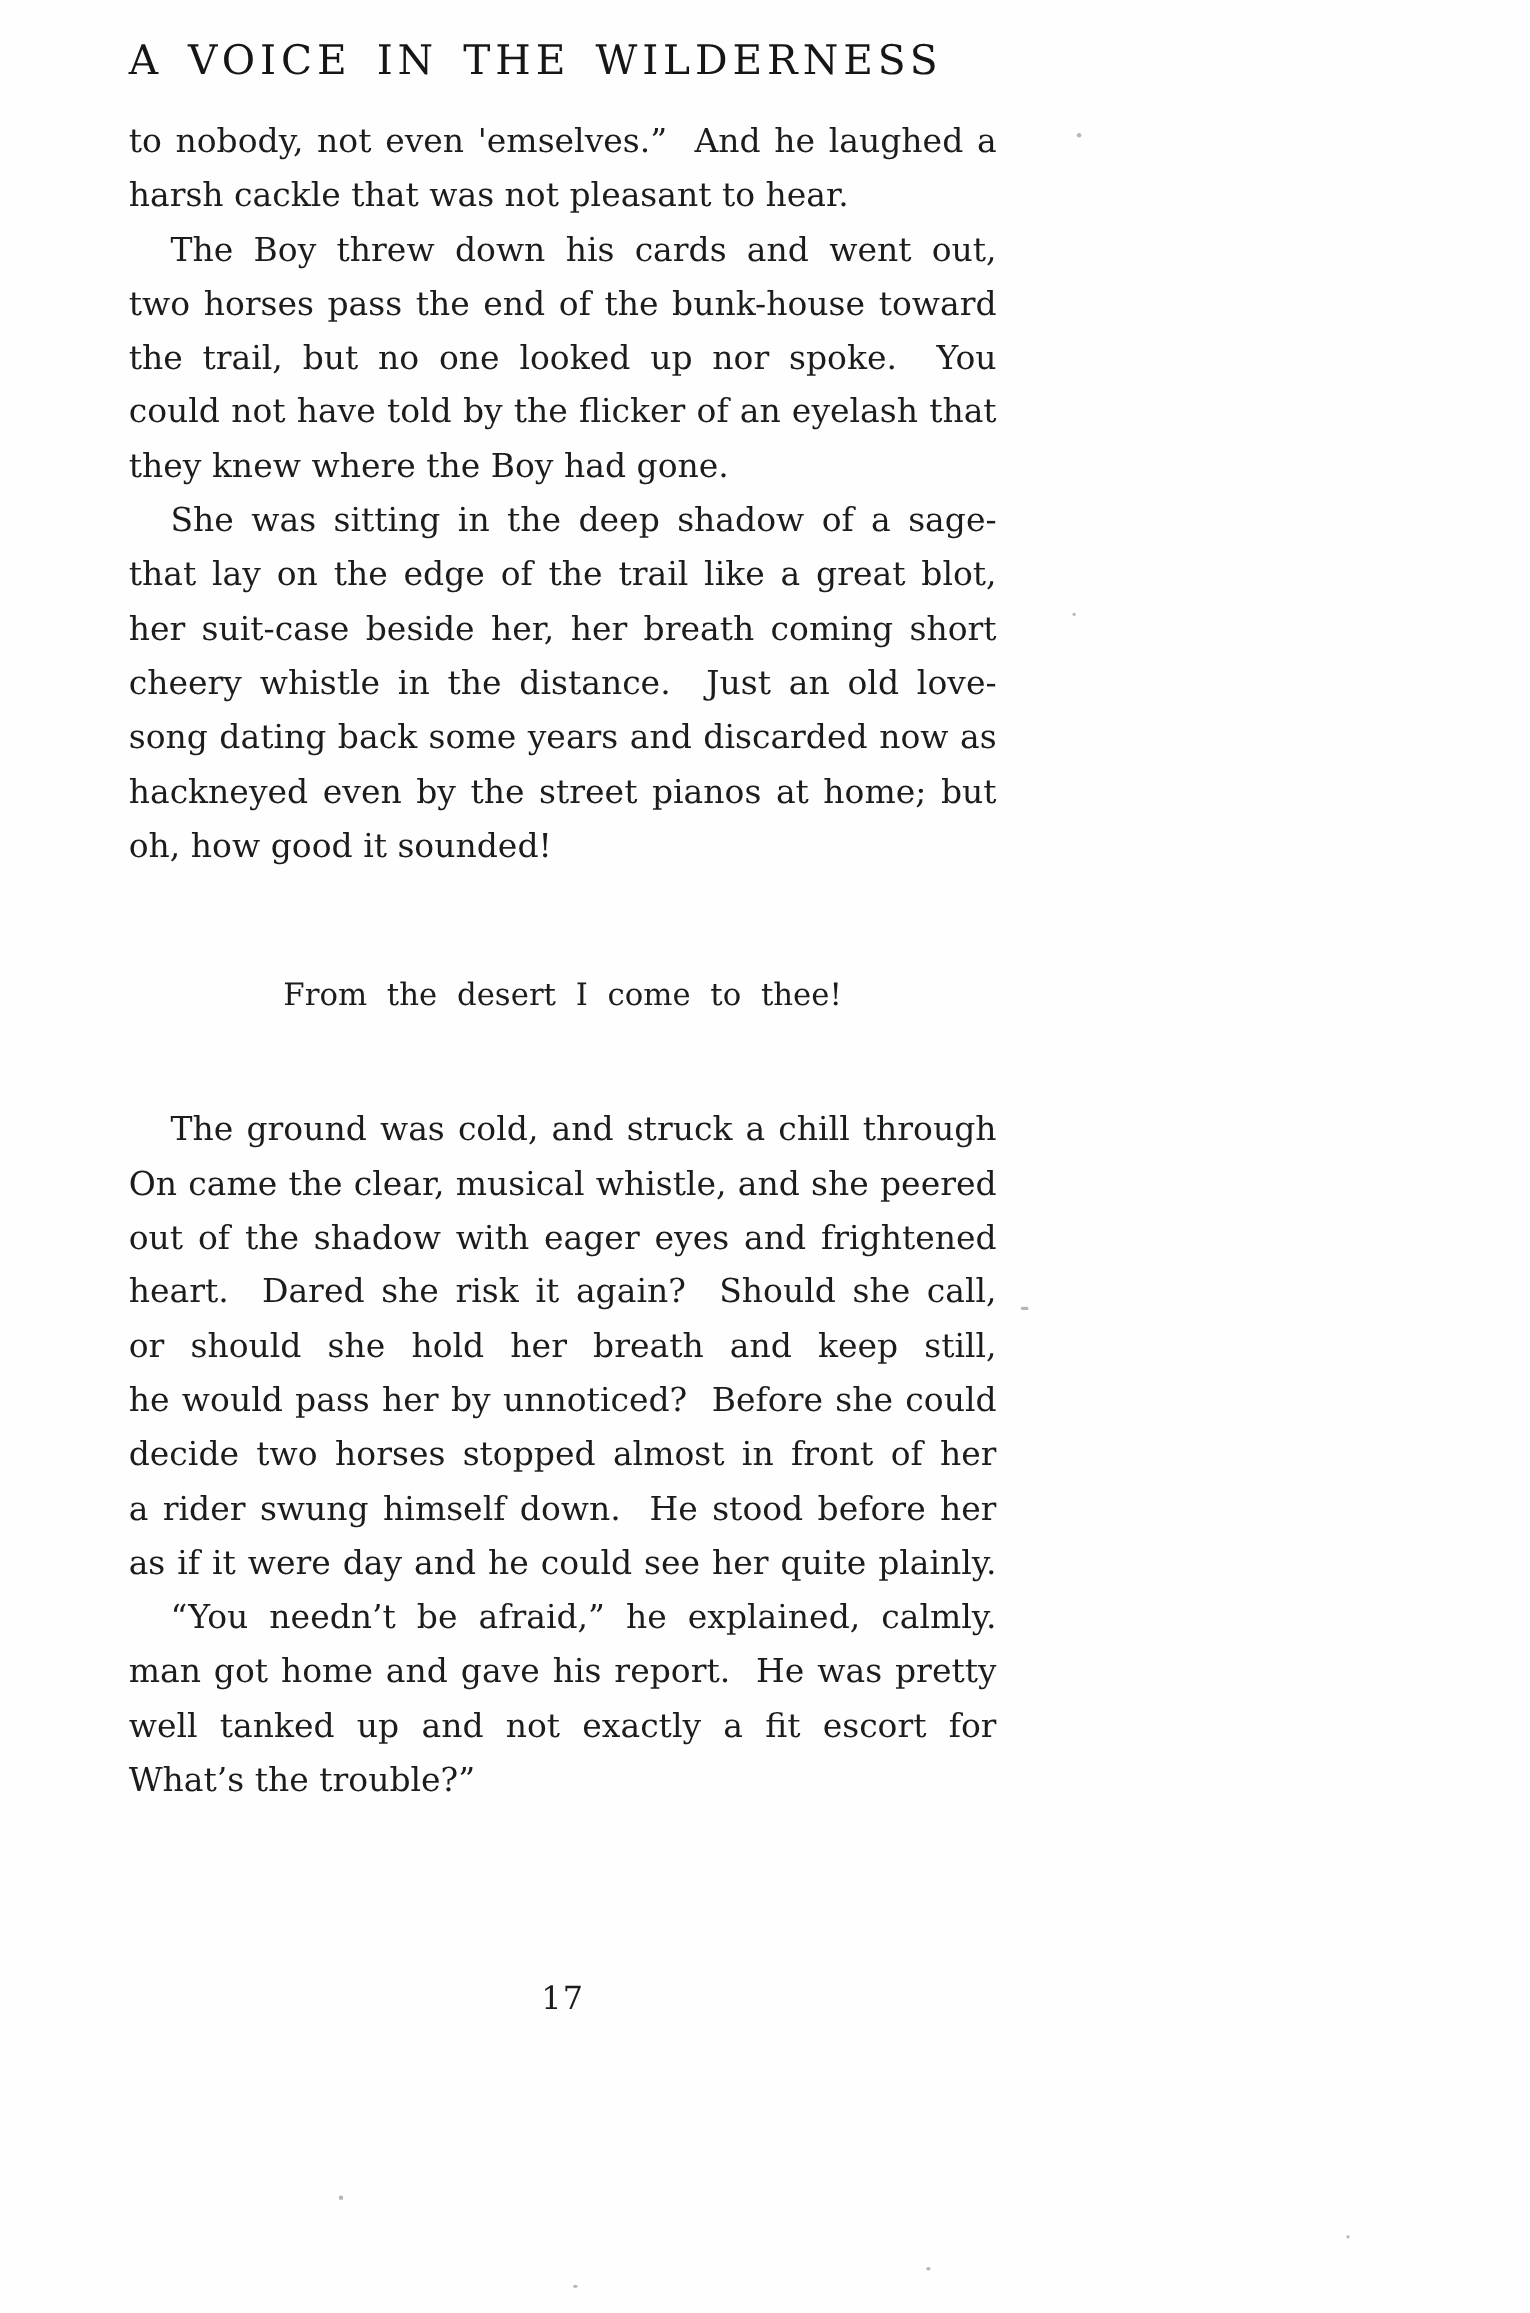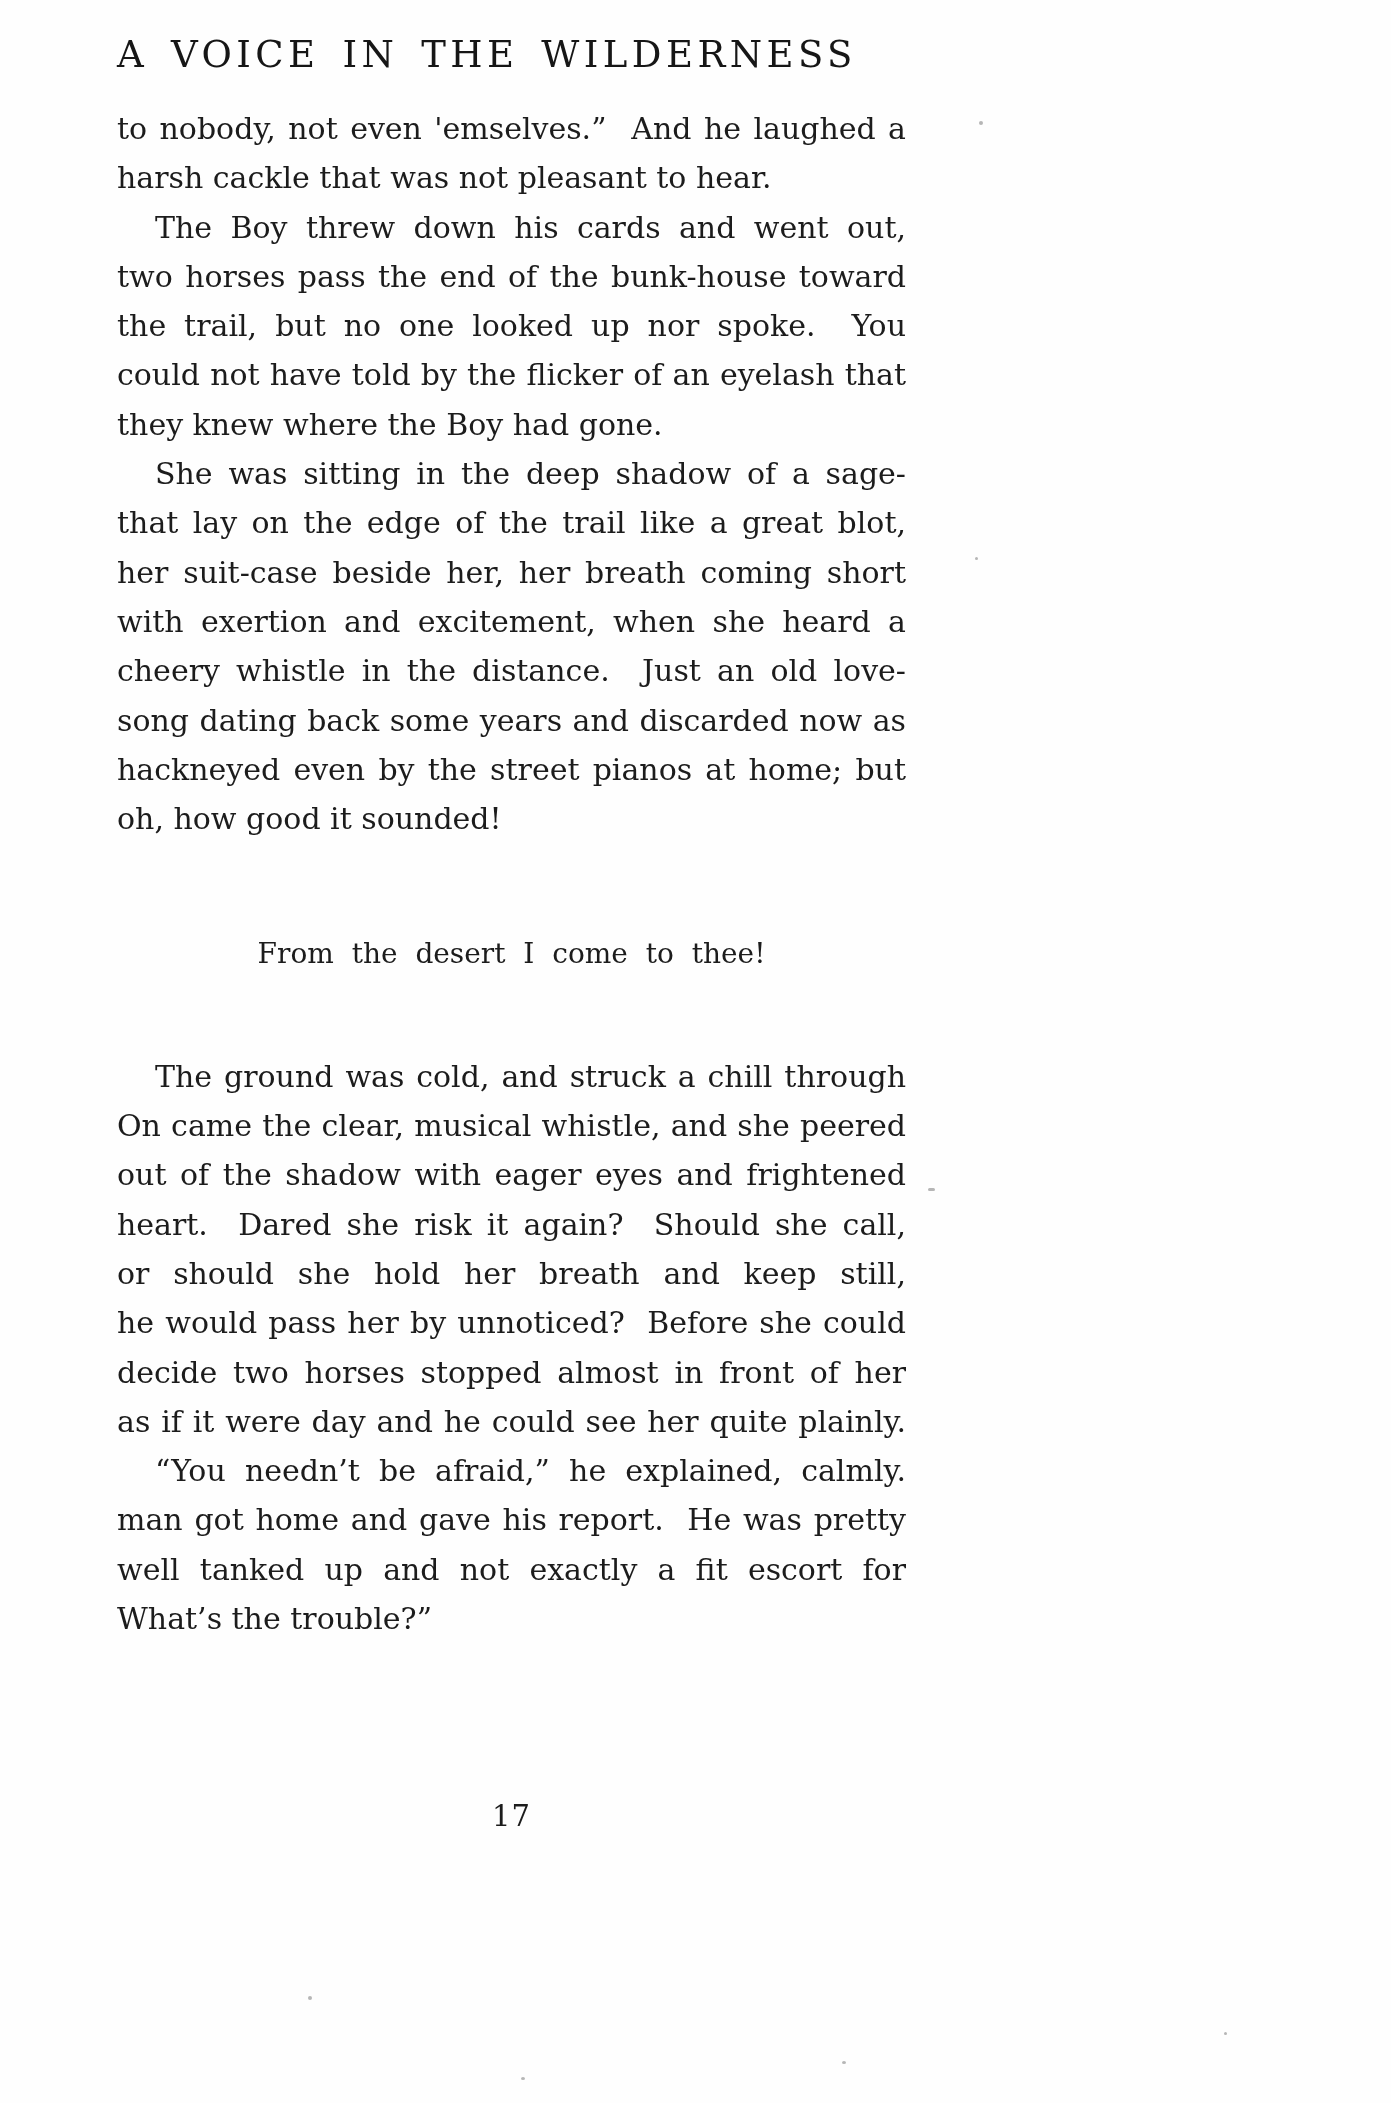--- a/index.html
+++ b/index.html
@@ -49,35 +49,35 @@
       <div class="line">to nobody, not even 'emselves.”  And he laughed a</div>
       <div class="line left">harsh cackle that was not pleasant to hear.</div>
       <div class="line indent">The Boy threw down his cards and went out,</div>
       <div class="line">two horses pass the end of the bunk-house toward</div>
       <div class="line">the trail, but no one looked up nor spoke.  You</div>
       <div class="line">could not have told by the flicker of an eyelash that</div>
       <div class="line left">they knew where the Boy had gone.</div>
       <div class="line indent">She was sitting in the deep shadow of a sage-bush</div>
       <div class="line">that lay on the edge of the trail like a great blot,</div>
       <div class="line">her suit-case beside her, her breath coming short</div>
-      <div class="line">with exertion and excitement, when she heard a</div>
       <div class="line">cheery whistle in the distance.  Just an old love-</div>
       <div class="line">song dating back some years and discarded now as</div>
       <div class="line">hackneyed even by the street pianos at home; but</div>
       <div class="line left">oh, how good it sounded!</div>
     </div>
   <div class="verse">From the desert I come to thee!</div>
   <div id="block2">
       <div class="line indent">The ground was cold, and struck a chill through</div>
       <div class="line">On came the clear, musical whistle, and she peered</div>
       <div class="line">out of the shadow with eager eyes and frightened</div>
       <div class="line">heart.  Dared she risk it again?  Should she call,</div>
       <div class="line">or should she hold her breath and keep still, hoping</div>
       <div class="line">he would pass her by unnoticed?  Before she could</div>
       <div class="line">decide two horses stopped almost in front of her and</div>
+      <div class="line">a rider swung himself down.  He stood before her</div>
       <div class="line">as if it were day and he could see her quite plainly.</div>
       <div class="line indent">“You needn’t be afraid,” he explained, calmly.</div>
       <div class="line">man got home and gave his report.  He was pretty</div>
       <div class="line">well tanked up and not exactly a fit escort for ladies.</div>
       <div class="line left">What’s the trouble?”</div>
     </div>
 </div>
 
 <div class="pagenum">17</div>
 

